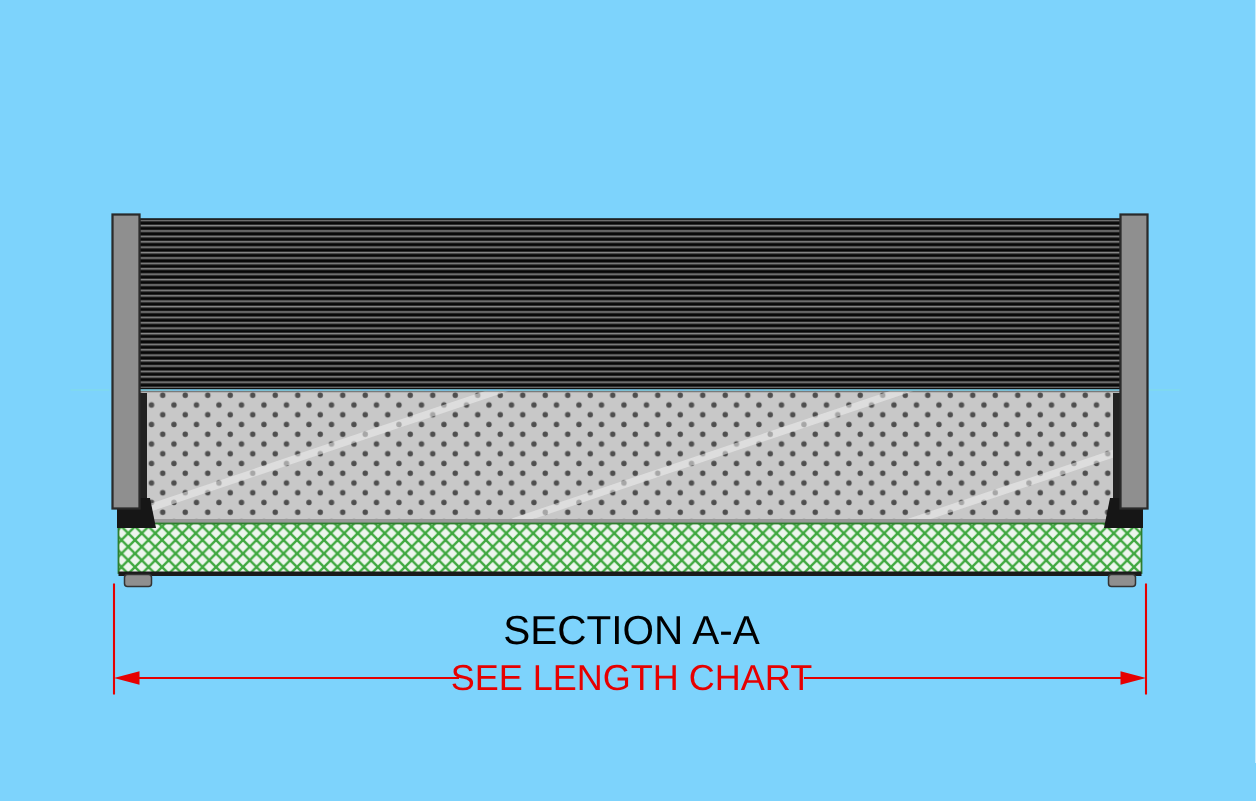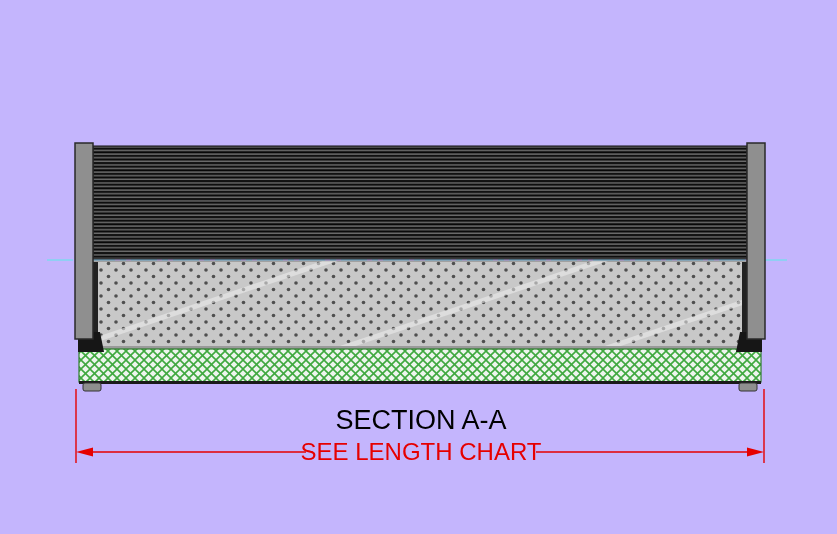--- a/index.html
+++ b/index.html
@@ -5,21 +5,21 @@
   html, body {
     margin: 0;
     padding: 0;
     background: #ffffff;
     font-family: "Liberation Sans", sans-serif;
   }
   .canvas {
     position: relative;
     width: 837px;
     height: 534px;
-    background: #c4b5fd;
+    background: #7dd3fc;
     overflow: hidden;
   }
   svg text {
     font-family: "Liberation Sans", sans-serif;
   }
 </style>
 </head>
 <body>
 
 <div class="canvas">

